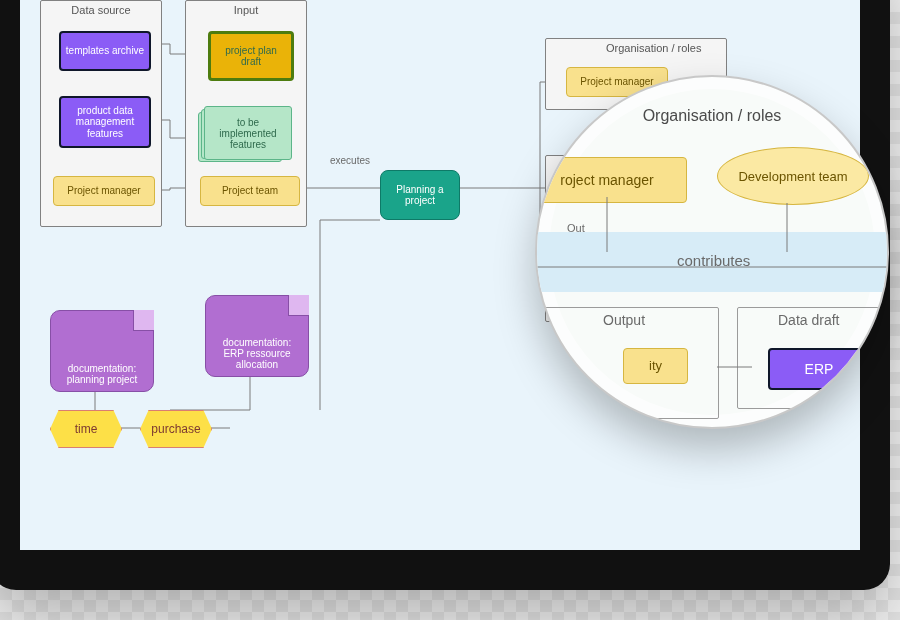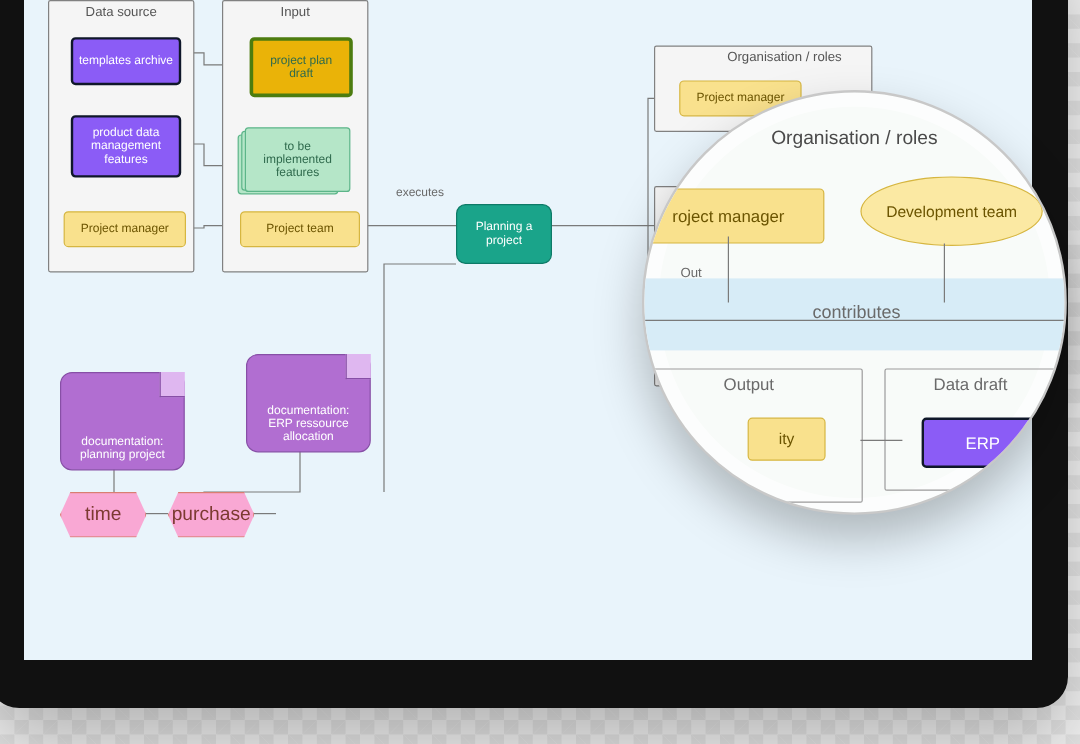--- a/index.html
+++ b/index.html
@@ -32,21 +32,21 @@
   .yellow-node{background:#f9e18d;border:1px solid #d6b641;color:#6b5400}
   .green-node{background:#1aa48a;border:1px solid #0e7a67;color:#fff}
   .mint-node{background:#eab308;border:3px solid #4d7c0f;color:#2f6a4d}
   .small-label{position:absolute;font-size:10px;color:#6a6a6a}
 
   
   .doc{position:absolute;width:90px;height:70px;background:#b16ed1;border:1px solid #874fa6;color:#fff;font-size:10px;display:flex;align-items:flex-end;justify-content:center;text-align:center;padding:4px 6px 6px;border-radius:10px}
   .doc:before{content:"";position:absolute;top:-1px;right:-1px;width:20px;height:20px;border-left:1px solid #874fa6;border-bottom:1px solid #874fa6;background:#dfb7f0}
 
   
-  .hex{position:absolute;width:70px;height:36px;background:#f9a8d4;border:1px solid #d97e71;color:#7c3a31;display:flex;align-items:center;justify-content:center;font-size:16px;
+  .hex{position:absolute;width:70px;height:36px;background:#fde047;border:1px solid #d97e71;color:#7c3a31;display:flex;align-items:center;justify-content:center;font-size:12px;
     clip-path:polygon(12% 0,88% 0,100% 50%,88% 100%,12% 100%,0 50%)}
 
   
   .stack{position:absolute}
   .stack .layer{position:absolute;width:100%;height:100%;background:#b5e6c8;border:1px solid #5cb589;border-radius:3px}
   .stack .top{position:relative;width:100%;height:100%;background:#b5e6c8;border:1px solid #5cb589;border-radius:3px;display:flex;align-items:center;justify-content:center;text-align:center;font-size:10px;color:#2f6a4d;padding:2px}
 
   
   svg.wires{position:absolute;inset:0;width:100%;height:100%;pointer-events:none}
   svg.wires line,svg.wires polyline{stroke:#7a7a7a;stroke-width:1;fill:none}

